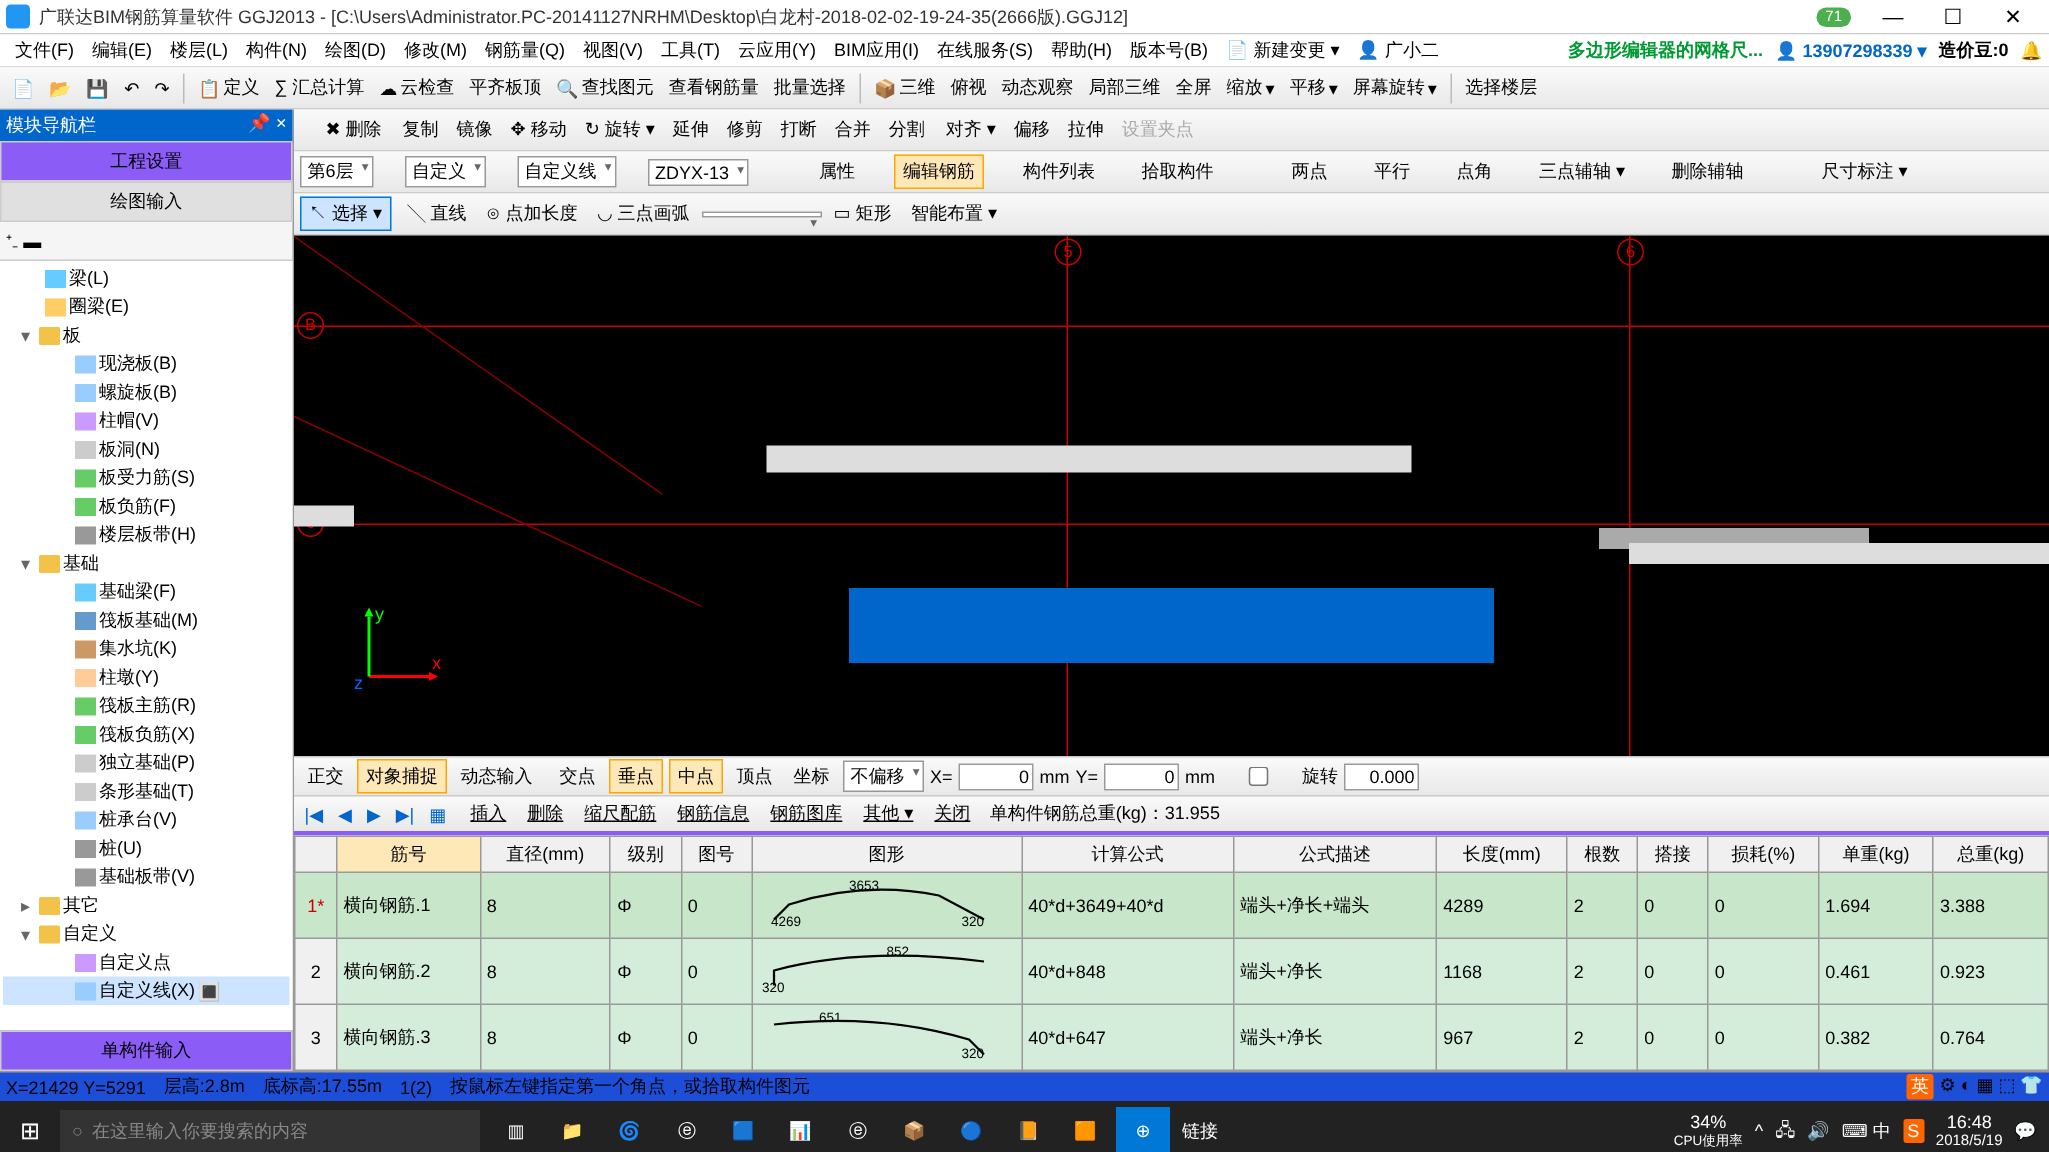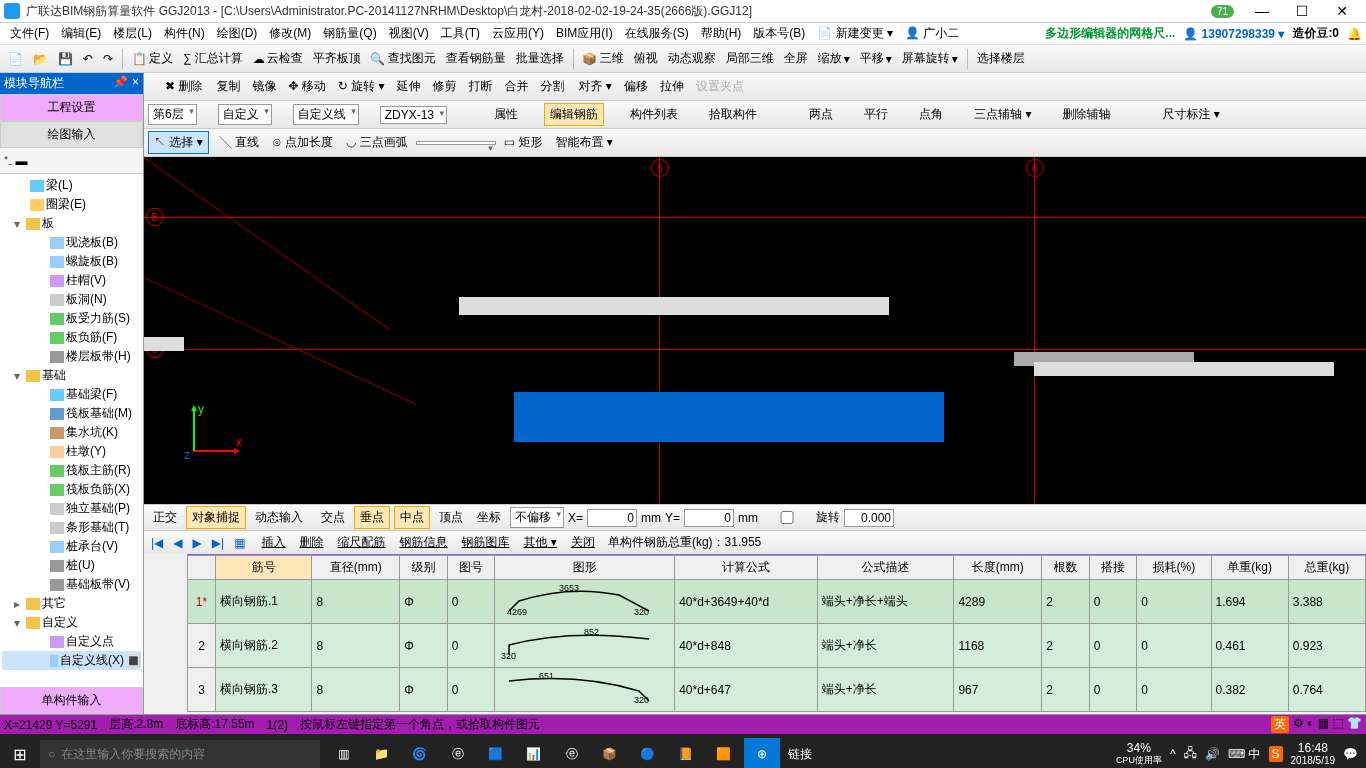--- a/index.html
+++ b/index.html
@@ -11,23 +11,23 @@
 .titlebar .win-btn { width: 40px; text-align: center; font-size: 14px; cursor: pointer; }
 .menubar { height: 22px; background: #fff; display: flex; align-items: center; padding: 0 4px; border-bottom: 1px solid #ddd; }
 .menubar .mi { padding: 2px 6px; cursor: pointer; }
 .menubar .right { margin-left: auto; display: flex; align-items: center; gap: 8px; font-weight: bold; }
 .menubar .right .green { color: #093; }
 .menubar .right .blue { color: #06c; }
 .toolbar { height: 28px; background: linear-gradient(#fafafa,#e8e8e8); display: flex; align-items: center; padding: 0 4px; border-bottom: 1px solid #ccc; gap: 2px; }
 .toolbar .tb { padding: 2px 4px; cursor: pointer; display: flex; align-items: center; gap: 2px; }
 .toolbar .sep { width: 1px; height: 20px; background: #bbb; margin: 0 3px; }
 .main { display: flex; height: 641px; }
-.left-panel { width: 144px; background: #f5f5f5; border-right: 1px solid #999; display: flex; flex-direction: column; }
+.left-panel { width: 196px; background: #f5f5f5; border-right: 1px solid #999; display: flex; flex-direction: column; }
 .panel-header { background: #0066cc; color: #fff; padding: 2px 4px; display: flex; justify-content: space-between; }
-.panel-tab { padding: 4px; text-align: center; border: 1px solid #ccc; background: #f0abfc; cursor: pointer; }
+.panel-tab { padding: 4px; text-align: center; border: 1px solid #ccc; background: #8b5cf6; cursor: pointer; }
 .tree { flex: 1; overflow: auto; background: #fff; padding: 2px; }
 .tree-item { padding: 1px 0 1px 28px; cursor: pointer; white-space: nowrap; display: flex; align-items: center; gap: 2px; }
 .tree-item.l2 { padding-left: 48px; }
 .tree-item.sel { background: #cce4ff; }
 .tree-item .ti-icon { width: 14px; height: 12px; display: inline-block; }
 .tree-group { padding: 1px 0 1px 12px; cursor: pointer; display: flex; align-items: center; gap: 2px; }
 .tree-group .arrow { width: 10px; display: inline-block; color: #666; }
 .tree-group .folder { width: 14px; height: 12px; background: #f2c249; border-radius: 1px; display: inline-block; }
 .right-area { flex: 1; display: flex; flex-direction: column; }
 .edit-toolbar { height: 28px; background: linear-gradient(#fafafa,#e8e8e8); display: flex; align-items: center; padding: 0 16px; border-bottom: 1px solid #ccc; gap: 2px; flex-wrap: nowrap; overflow: hidden; }
@@ -52,22 +52,22 @@
 .status-row input { width: 50px; border: 1px solid #999; padding: 1px 2px; text-align: right; }
 .nav-row { height: 24px; background: linear-gradient(#fafafa,#e8e8e8); display: flex; align-items: center; padding: 0 4px; border-top: 1px solid #ccc; gap: 4px; }
 .nav-row .nb { padding: 0 3px; cursor: pointer; color: #06c; }
 .nav-row .tb { padding: 2px 5px; cursor: pointer; text-decoration: underline; }
 .grid-table { border-collapse: collapse; width: 100%; background: #d4edda; }
 .grid-table th { background: #f0f0f0; border: 1px solid #999; padding: 3px 4px; font-weight: normal; }
 .grid-table td { border: 1px solid #999; padding: 3px 4px; background: #d4edda; }
 .grid-table .rownum { background: #f0f0f0; text-align: center; width: 28px; }
 .grid-table tr.sel td { background: #c8e6c9; }
 .grid-table tr.sel .rownum { color: #c00; }
-.grid-wrap { height: 160px; overflow: auto; border-top: 1px solid #8b5cf6; margin-left: 43px; }
-.statusbar { height: 20px; background: #a21caf; border-top: 1px solid #999; display: flex; align-items: center; padding: 0 4px; gap: 12px; }
+.grid-wrap { height: 160px; overflow: auto; border-top: 3px solid #8b5cf6; }
+.statusbar { height: 20px; background: #1d4ed8; border-top: 1px solid #999; display: flex; align-items: center; padding: 0 4px; gap: 12px; }
 .taskbar { height: 40px; background: #222; display: flex; align-items: center; color: #fff; }
 .taskbar .start { width: 40px; text-align: center; font-size: 16px; }
 .taskbar .search { flex: 0 0 280px; background: #333; padding: 6px 8px; color: #888; display: flex; align-items: center; gap: 6px; }
 .taskbar .tray { margin-left: auto; display: flex; align-items: center; gap: 8px; padding: 0 8px; font-size: 11px; }
 .taskbar .apps { display: flex; gap: 2px; padding: 0 6px; }
 .taskbar .app { width: 36px; height: 32px; display: flex; align-items: center; justify-content: center; }
 svg.shape { width: 160px; height: 34px; }
 svg.shape path { stroke: #000; stroke-width: 1.5; fill: none; }
 svg.shape text { font-size: 9px; fill: #000; }
 </style>

